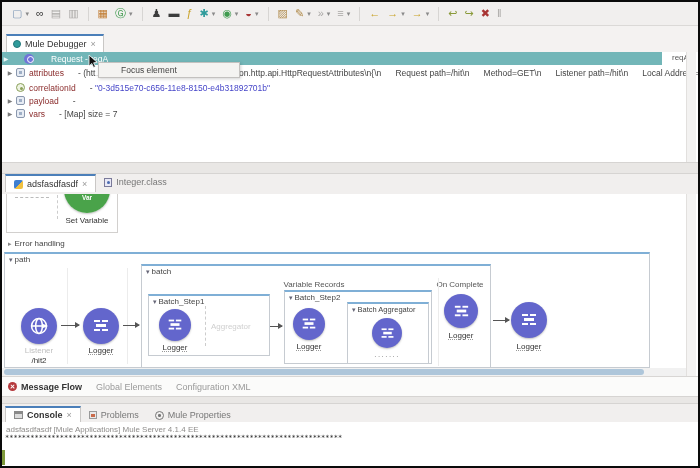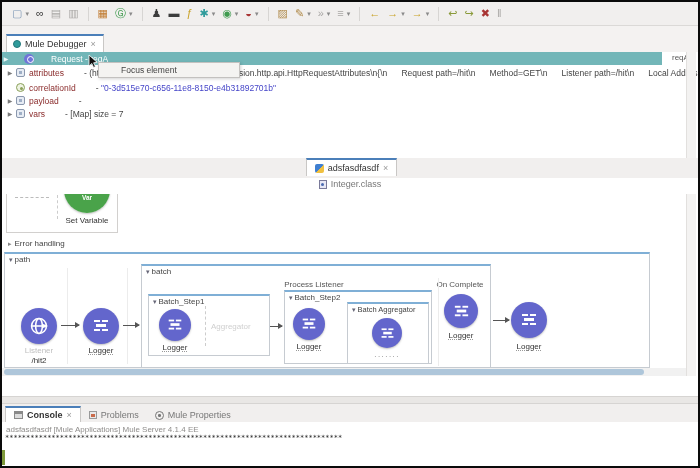--- a/index.html
+++ b/index.html
@@ -23,39 +23,39 @@
          padding:3px 7px 3px 6px; font-size:9px; color:#333; margin-left:4px; border-top:2px solid #4b7fb9; }
   .tab .close { color:#999; font-size:9px; }
   .dot-teal { width:8px; height:8px; border-radius:50%; background:#2f9b9b; border:1px solid #23777a; display:inline-block; }
   .dbg-rows { position:absolute; left:0; top:26px; width:100%; height:110px; background:#fff; }
   .dbg-row { position:absolute; left:0; height:13px; font-size:8.5px; display:flex; align-items:center; white-space:pre; overflow:hidden; }
   .tw { color:#7a7a7a; font-size:6px; width:8px; text-align:center; flex:none; }
   .vicon { flex:none; width:9px; height:9px; margin:0 4px 0 2px; border:1px solid #8a97ad; background:#e7ecf4; border-radius:2px; position:relative; }
   .vicon::after { content:""; position:absolute; left:2px; top:2px; right:2px; bottom:2px; background:#9fafc6; }
   .vicon-circ { flex:none; width:9px; height:9px; margin:0 4px 0 2px; border:1px solid #8aa05a; border-radius:50%; background:#eef3e2; position:relative; }
   .vicon-circ::after { content:""; position:absolute; left:2.5px; top:2.5px; width:3px; height:3px; border-radius:50%; background:#8aa05a; }
-  .vname { color:#8a2b2b; margin-right:20px; }
+  .vname { color:#8a2b2b; margin-right:14px; }
   .vval { color:#444; }
   .vdots { color:#bdbdbd; }
   .vblue { color:#4545c8; }
   .req-row { background:#72b6b8; color:#fff; width:660px; }
   .req-row .tw { color:#eef7f7; }
   .req-icon { flex:none; width:10px; height:10px; border-radius:50%; background:#6f74d8; margin:0 5px 0 2px; position:relative; }
   .req-icon::after { content:""; position:absolute; left:2.5px; top:2.5px; width:5px; height:5px; border-radius:50%; border:1px solid #fff; }
   .req-overflow { position:absolute; left:670px; top:1px; width:28px; font-size:8px; color:#555; overflow:hidden; white-space:nowrap; }
   .tooltip { position:absolute; left:96px; top:10px; width:142px; height:16px; background:#f4f3f1; border:1px solid #c3c1bf;
              box-shadow:1px 1px 3px rgba(0,0,0,.18); font-size:8.5px; color:#444; display:flex; align-items:center; padding-left:22px; z-index:6; }
   .cursor { position:absolute; left:86px; top:2px; z-index:7; }
   .vscroll { position:absolute; right:2px; top:0; width:10px; height:110px; background:#f3f2f1; border-left:1px solid #e2e0de; }
 
   
   .divider { position:absolute; left:0; width:100%; background:#e9e7e5; border-top:1px solid #d6d4d2; border-bottom:1px solid #d6d4d2; }
 
   
-  .editor-tabs { position:absolute; left:0; top:156px; width:100%; height:20px; background:#f1efee; display:flex; align-items:center;flex-direction:column; }
+  .editor-tabs { position:absolute; left:0; top:172px; width:100%; height:20px; background:#f1efee; display:flex; align-items:flex-start; }
   .etab { display:flex; align-items:center; gap:4px; font-size:9px; color:#777; padding:3px 8px; }
   .etab.active { background:#fff; border:1px solid #c9c7c5; border-bottom:none; border-top:2px solid #4b7fb9; color:#333; margin-left:3px; }
   .mule-ticon { width:9px; height:9px; background:linear-gradient(135deg,#3f7fd0 55%, #f0c040 55%); border-radius:2px; display:inline-block; }
   .class-ticon { width:8px; height:9px; background:#e8e8f5; border:1px solid #7a7a9a; display:inline-block; position:relative; }
   .class-ticon::after { content:""; position:absolute; left:1.5px; top:2px; width:3px; height:3px; border-radius:50%; background:#4a6ab0; }
 
   .canvas { position:absolute; left:0; top:192px; width:100%; height:182px; background:#fff; overflow:hidden;padding-left:40px; }
   .snippet-box { position:absolute; left:4px; top:-1px; width:112px; height:40px; border:1px solid #d2d0ce; border-top:none; background:#fff; }
   .partial-el { position:absolute; left:8px; top:0; width:34px; height:5px; border-bottom:1px dashed #bbb; }
   .dash-v { position:absolute; border-left:1px dashed #ccc; }
@@ -273,21 +273,21 @@
           </svg>
       </div>
       <div class="lbl dotted" style="left:68px; top:92px; width:56px;">Logger</div>
 
       <span class="arr" style="left:118px; top:71px; width:16px;"></span>
 
       <div class="scope" style="left:136px; top:10px; width:350px; height:104px;">
         <div class="scope-title">
           <span class="tri">▾</span><span>batch</span>
         </div>
-        <div class="section-lbl" style="left:102px; top:14px; width:140px;">Process Listener</div>
+        <div class="section-lbl" style="left:102px; top:14px; width:140px;">Variable Records</div>
         <div class="section-lbl" style="left:283px; top:14px; width:70px;">On Complete</div>
         <span class="vsep" style="left:296px; top:12px; height:88px;"></span>
 
         <div class="scope" style="left:6px; top:28px; width:122px; height:62px;">
           <div class="scope-title">
             <span class="tri">▾</span><span>Batch_Step1</span>
           </div>
           <div class="mcirc" style="left:10px; top:13px; width:32px; height:32px;">
             <svg viewBox="0 0 20 20" width="18" height="18">
                 <g fill="#fff">
@@ -371,20 +371,28 @@
       </div>
       <div class="lbl dotted" style="left:496px; top:88px; width:56px;">Logger</div>
     </div>
 
     <div class="hscroll">
         <span class="thumb"></span>
       </div>
     <div class="canvas-vscroll"></div>
   </div>
 
+  <div class="bottom-tabs">
+    <span class="bt-active">
+      <span class="err-dot"></span>
+      <span>Message Flow</span>
+    </span>
+    <span class="bt">Global Elements</span>
+    <span class="bt">Configuration XML</span>
+  </div>
 
   <div class="divider" style="top:394px; height:8px;"></div>
 
   <div class="console">
     <div class="con-tabs">
       <div class="ctab active">
         <span class="con-icon"></span>
         <span>Console</span>
         <span style="color:#999; font-weight:normal;">×</span>
       </div>

